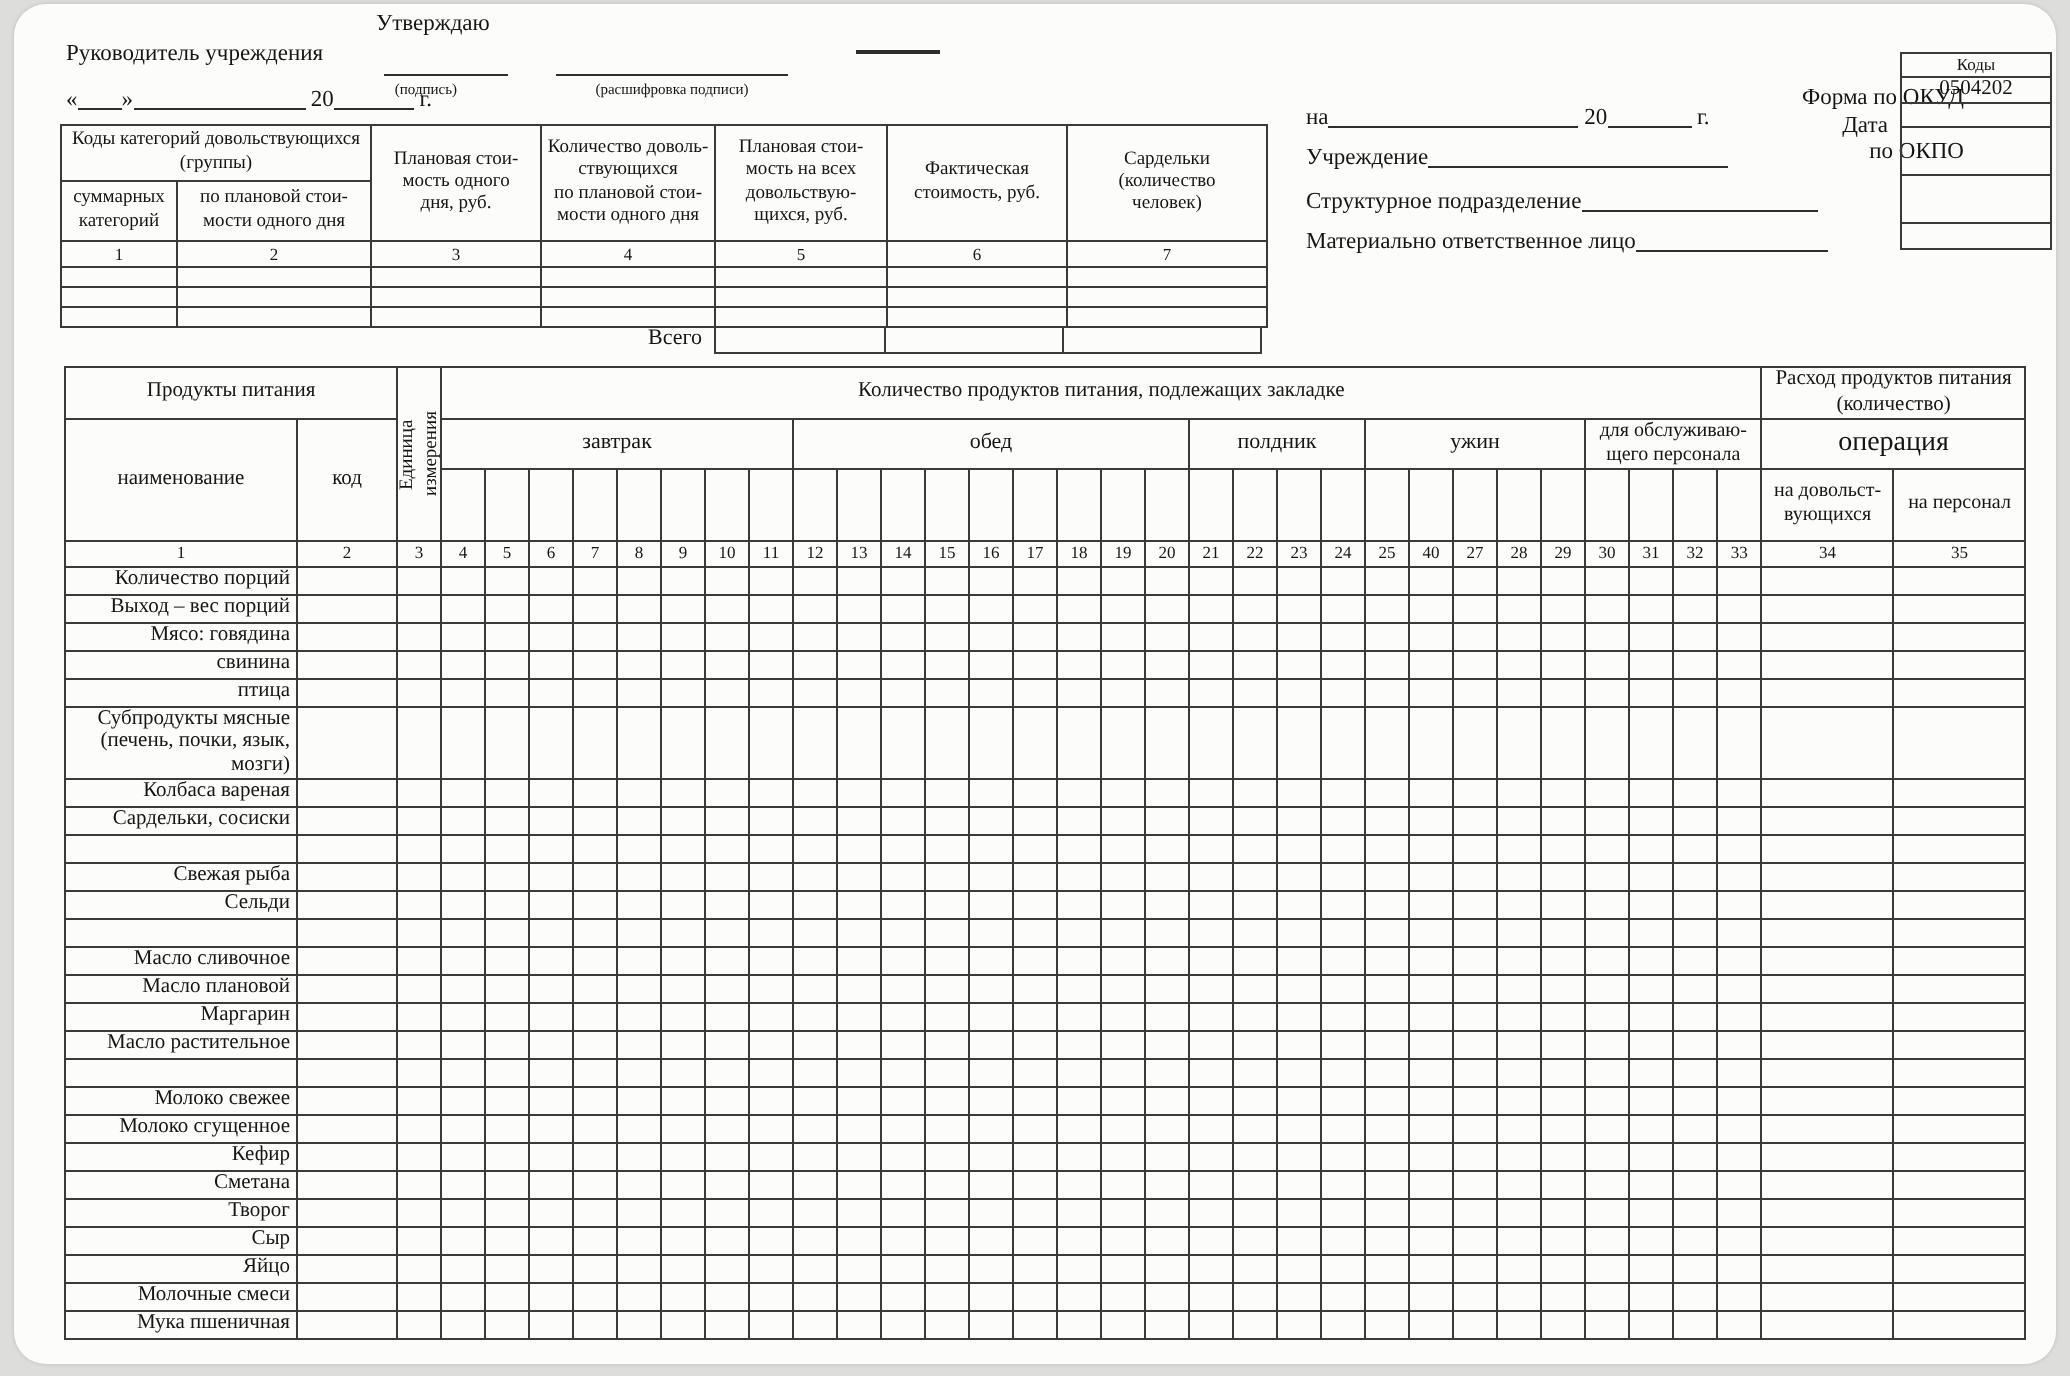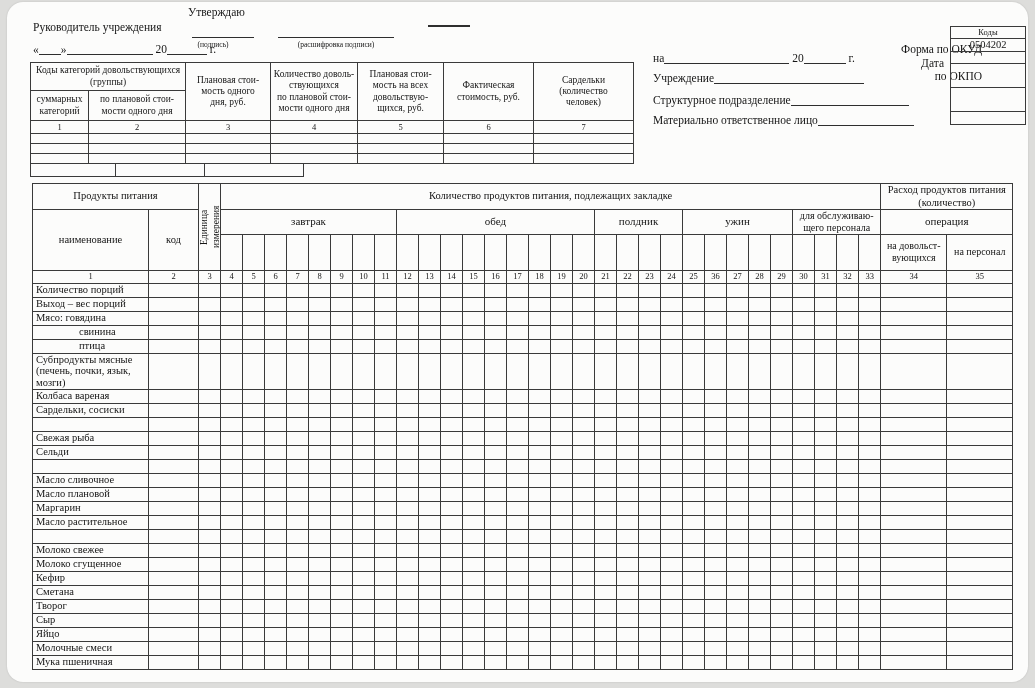--- a/index.html
+++ b/index.html
@@ -39,21 +39,21 @@
   table.formtable th, table.formtable td {
     border:1px solid #3a3a3a; font-weight:normal; padding:0 2px;
     text-align:center; vertical-align:middle; overflow:hidden;
     white-space:pre-line; font-size:9.5px; line-height:1.18;
   }
   td.num, tr.numrow td { font-size:8.5px; line-height:1; padding:0 1px; }
 
   #main-table th { font-size:10px; }
   #main-table th.meal { font-size:11px; }
   #main-table td.rowlabel {
-    text-align:left; padding:0 3px; font-size:10.5px; line-height:1.12; white-space:pre-line;
+    text-align:right; padding:0 3px; font-size:10.5px; line-height:1.12; white-space:pre-line;
   }
   #main-table td.rowlabel.indent { padding-left:46px; }
   .unit-th { padding:0 !important; }
   .vert {
     writing-mode:vertical-rl; transform:rotate(180deg);
     white-space:pre-line; font-size:9.5px; line-height:1.25;
     margin:0 auto; height:80px;
   }
 
   
@@ -168,20 +168,21 @@
         <td></td>
         <td></td>
         <td></td>
         <td></td>
         <td></td>
       </tr>
     </tbody>
 </table>
 
 <div class="abs vsego-row" style="left:30px; top:163px;">
+  <div class="vsego-label">Всего</div>
   <div class="vsego-cell first" style="width:86px"></div>
   <div class="vsego-cell" style="width:90px"></div>
   <div class="vsego-cell" style="width:100px"></div>
 </div>
 
 <table class="formtable" id="main-table" style="left:32px; top:183px; width:980px;">
   <colgroup id="main-cols">
       <col style="width: 116px;">
       <col style="width: 50px;">
       <col style="width: 22px;">
@@ -229,21 +230,21 @@
     </tr>
     <tr style="height:23px">
       <th rowspan="2" style="font-size:10.5px">наименование</th>
       <th rowspan="2" style="font-size:10.5px">код</th>
       <th colspan="8" class="meal">завтрак</th>
       <th colspan="9" class="meal">обед</th>
       <th colspan="4" class="meal">полдник</th>
       <th colspan="5" class="meal">ужин</th>
       <th colspan="4">для обслуживаю-
 щего персонала</th>
-      <th colspan="2" style="font-size:11px">операция</th>
+      <th colspan="2" style="font-size:14px">операция</th>
     </tr>
     <tr style="height:36px" id="day-cells-row">
       <th></th>
         <th></th>
         <th></th>
         <th></th>
         <th></th>
         <th></th>
         <th></th>
         <th></th>
@@ -292,21 +293,21 @@
         <td>16</td>
         <td>17</td>
         <td>18</td>
         <td>19</td>
         <td>20</td>
         <td>21</td>
         <td>22</td>
         <td>23</td>
         <td>24</td>
         <td>25</td>
-        <td>36</td>
+        <td>40</td>
         <td>27</td>
         <td>28</td>
         <td>29</td>
         <td>30</td>
         <td>31</td>
         <td>32</td>
         <td>33</td>
         <td>34</td>
         <td>35</td>
       </tr>

